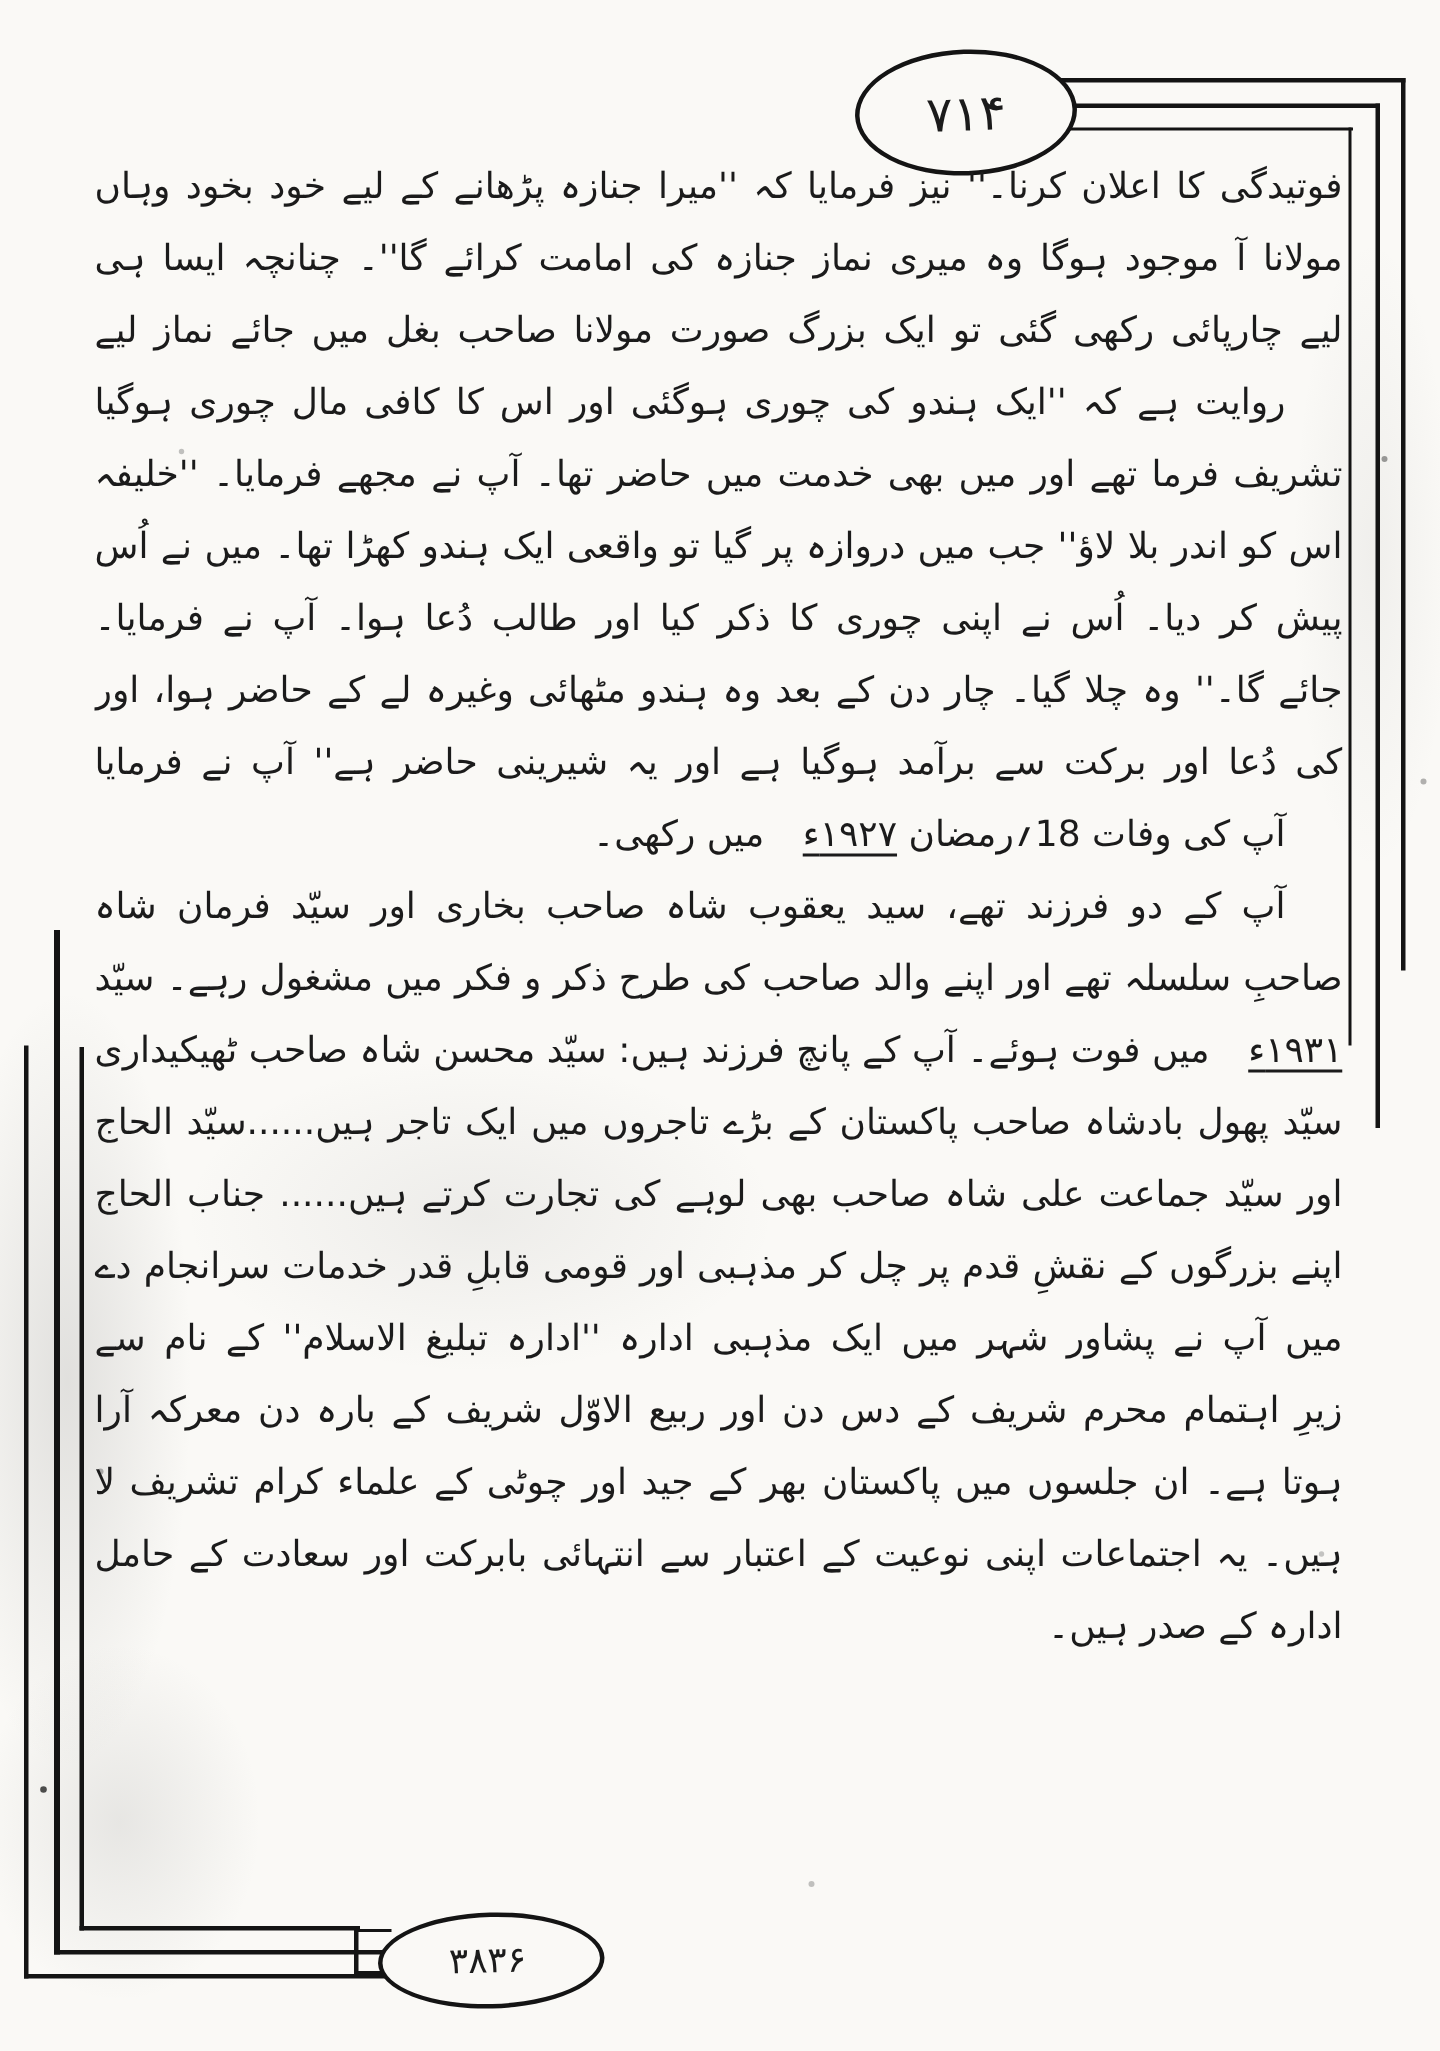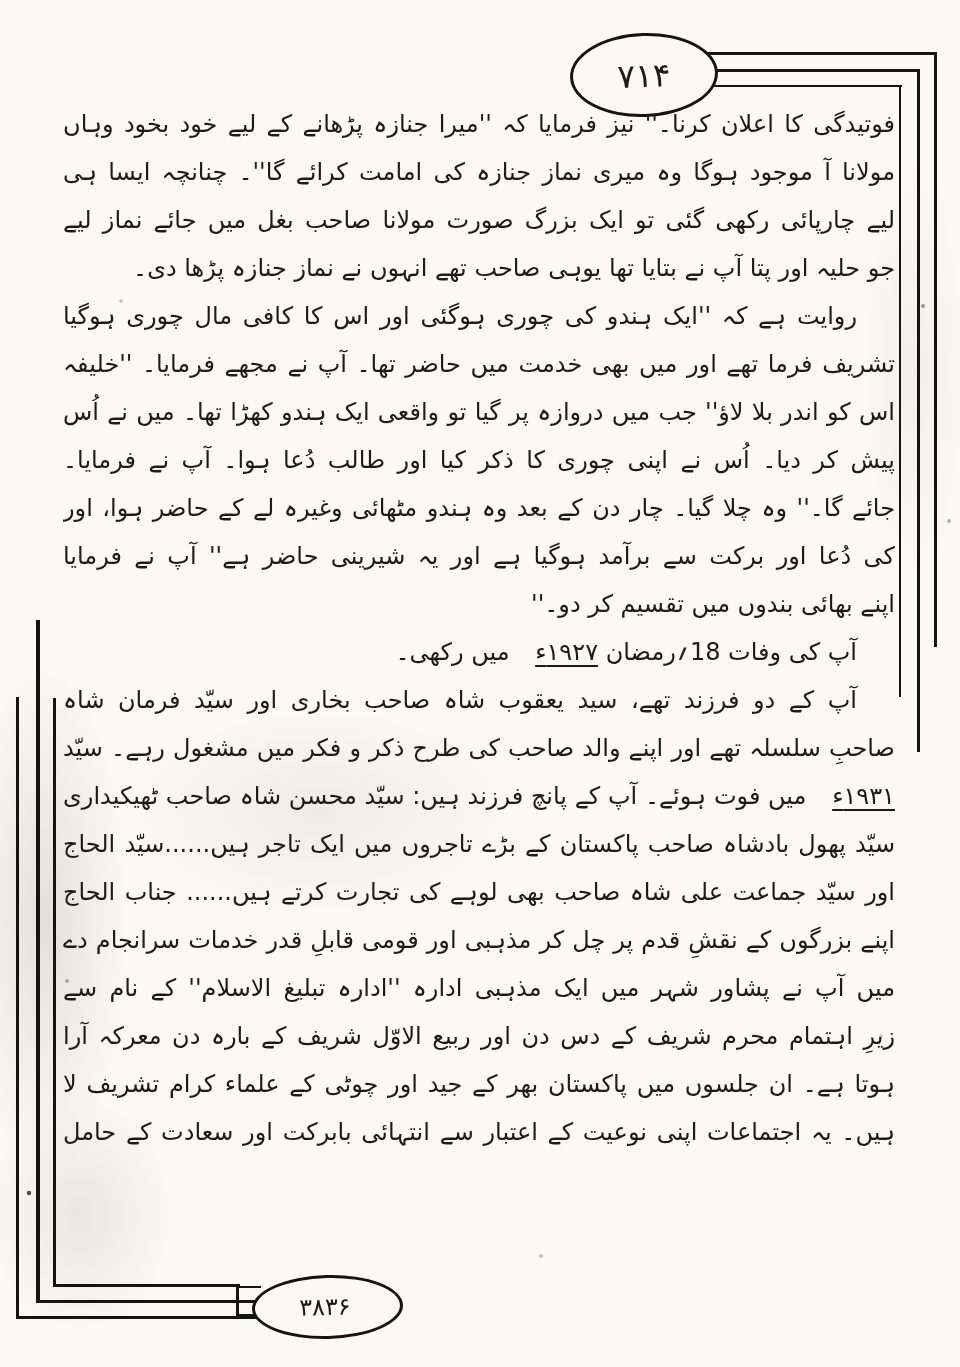--- a/index.html
+++ b/index.html
@@ -106,41 +106,40 @@
   </div>
   <div class="ellipse ellipse-bottom">
     <span>۳۸۳۶</span>
   </div>
 
   <div class="text-block" dir="rtl">
     <div class="para">
         <div class="text-line"><span>فوتیدگی کا اعلان کرنا۔'' نیز فرمایا کہ ''میرا جنازہ پڑھانے کے لیے خود بخود وہاں یعنی جنازہ گاہ میں ایک</span></div>
         <div class="text-line"><span>مولانا آ موجود ہوگا وہ میری نماز جنازہ کی امامت کرائے گا''۔ چنانچہ ایسا ہی ہوا۔ جب جنازہ پڑھنے کے</span></div>
         <div class="text-line"><span>لیے چارپائی رکھی گئی تو ایک بزرگ صورت مولانا صاحب بغل میں جائے نماز لیے ہوئے آ موجود ہوئے اور</span></div>
-        <div class="text-line last"><span>جو حلیہ اور پتا آپ نے بتایا تھا یوہی صاحب تھے انہوں نے نماز جنازہ پڑھا دی۔</span></div>
       </div>
     <div class="para indent">
         <div class="text-line"><span>روایت ہے کہ ''ایک ہندو کی چوری ہوگئی اور اس کا کافی مال چوری ہوگیا تھا۔ آپ اپنے گھر کے اندر</span></div>
         <div class="text-line"><span>تشریف فرما تھے اور میں بھی خدمت میں حاضر تھا۔ آپ نے مجھے فرمایا۔ ''خلیفہ دروازہ پر ایک ہندو کھڑا ہے</span></div>
         <div class="text-line"><span>اس کو اندر بلا لاؤ'' جب میں دروازہ پر گیا تو واقعی ایک ہندو کھڑا تھا۔ میں نے اُس کو آپ کی خدمت میں</span></div>
         <div class="text-line"><span>پیش کر دیا۔ اُس نے اپنی چوری کا ذکر کیا اور طالب دُعا ہوا۔ آپ نے فرمایا۔ ''گھبراؤ نہیں تمہارا مال تمہیں مل</span></div>
         <div class="text-line"><span>جائے گا۔'' وہ چلا گیا۔ چار دن کے بعد وہ ہندو مٹھائی وغیرہ لے کے حاضر ہوا، اور عرض کیا کہ ''میرا مال آپ</span></div>
         <div class="text-line"><span>کی دُعا اور برکت سے برآمد ہوگیا ہے اور یہ شیرینی حاضر ہے'' آپ نے فرمایا ''شیرینی واپس لے جاؤ اور</span></div>
-        <div class="text-line last"><span>اپنے بھائی بندوں میں تقسیم کر دو۔''</span></div>
       </div>
     <div class="para indent">
         <div class="text-line last"><span>آپ کی وفات 18؍رمضان </span><u>۱۹۲۷ء</u><span> میں رکھی۔</span></div>
       </div>
     <div class="para indent">
         <div class="text-line"><span>آپ کے دو فرزند تھے، سید یعقوب شاہ صاحب بخاری اور سیّد فرمان شاہ صاحب۔ ہر دو حضرات</span></div>
         <div class="text-line"><span>صاحبِ سلسلہ تھے اور اپنے والد صاحب کی طرح ذکر و فکر میں مشغول رہے۔ سیّد یعقوب شاہ صاحب بخاری</span></div>
         <div class="text-line"><u>۱۹۳۱ء</u><span> میں فوت ہوئے۔ آپ کے پانچ فرزند ہیں: سیّد محسن شاہ صاحب ٹھیکیداری کا کام کرتے ہیں......</span></div>
         <div class="text-line"><span>سیّد پھول بادشاہ صاحب پاکستان کے بڑے تاجروں میں ایک تاجر ہیں......سیّد الحاج تاج میر شاہ صاحب</span></div>
         <div class="text-line"><span>اور سیّد جماعت علی شاہ صاحب بھی لوہے کی تجارت کرتے ہیں...... جناب الحاج سیّد ظفر علی شاہ صاحب</span></div>
         <div class="text-line"><span>اپنے بزرگوں کے نقشِ قدم پر چل کر مذہبی اور قومی قابلِ قدر خدمات سرانجام دے رہے ہیں۔ </span></div>
         <div class="text-line"><span>میں آپ نے پشاور شہر میں ایک مذہبی ادارہ ''ادارہ تبلیغ الاسلام'' کے نام سے تشکیل دیا۔ اس ادارہ کے</span></div>
         <div class="text-line"><span>زیرِ اہتمام محرم شریف کے دس دن اور ربیع الاوّل شریف کے بارہ دن معرکہ آرا تاریخی اجتماعات کا انعقاد</span></div>
         <div class="text-line"><span>ہوتا ہے۔ ان جلسوں میں پاکستان بھر کے جید اور چوٹی کے علماء کرام تشریف لا کر قوم سے خطاب کرتے</span></div>
         <div class="text-line"><span>ہیں۔ یہ اجتماعات اپنی نوعیت کے اعتبار سے انتہائی بابرکت اور سعادت کے حامل ہوتے ہیں۔ آپ اس</span></div>
+        <div class="text-line last"><span>ادارہ کے صدر ہیں۔</span></div>
       </div>
   </div>
 
 </div>
 
 </body></html>

